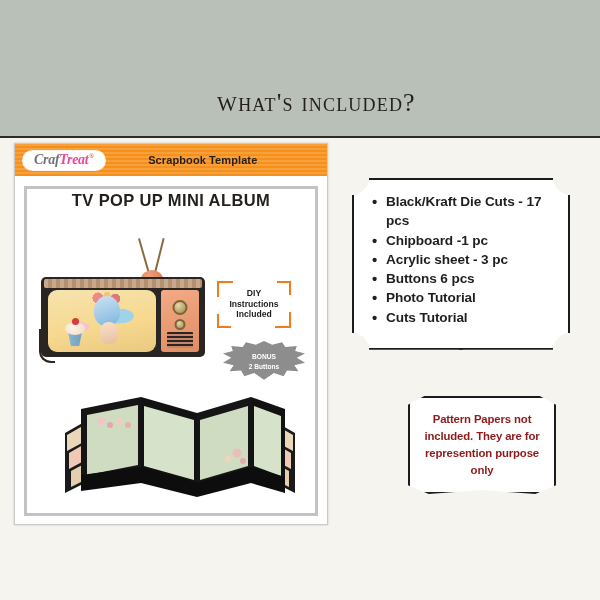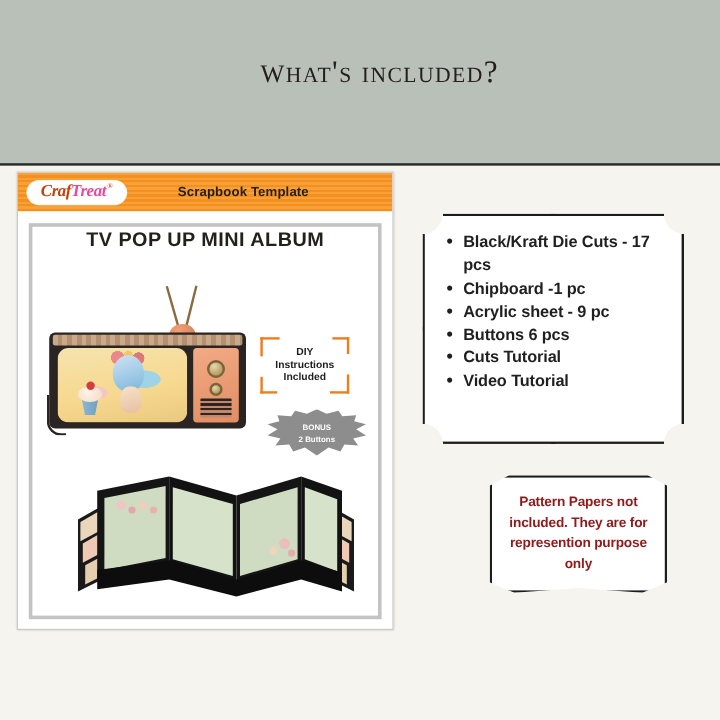--- a/index.html
+++ b/index.html
@@ -8,21 +8,21 @@
     font-family: "Liberation Sans", sans-serif;
     overflow: hidden;
   }
   body { background: #f6f4ef; position: relative; }
 
   
   .top-band {
     position: absolute; left: 0; top: 0; width: 600px; height: 138px;
     background: #b8c0b8;
     border-bottom: 2px solid #2b2b28;
-    display: flex; align-items: center; justify-content: center; padding-left: 33px;
+    display: flex; align-items: flex-end; justify-content: center; padding-left: 33px;
   }
   .page-title {
     font-family: "Liberation Serif", serif;
     font-size: 26px; color: #241f1c;
     letter-spacing: 1.2px;
     font-variant: small-caps;
     text-transform: lowercase;
     padding-bottom: 18px;
     white-space: nowrap;
   }
@@ -53,21 +53,21 @@
     background: #ffffff;
     border-radius: 40px;
     padding: 2px 11px 3px 11px;
     display: flex; align-items: baseline;
     font-family: "Liberation Serif", serif;
     font-style: italic; font-weight: bold;
     font-size: 14px; line-height: 1;
     letter-spacing: -.3px;
     box-shadow: 0 0 0 1px rgba(255,255,255,.9);
   }
-  .logo-craf { color: #c2410c; }
+  .logo-craf { color: #737373; }
   .logo-treat { color: #ec4899; text-align: right; }
   .logo-tm { font-size: 6px; color: #e04a1d; font-style: normal;
              transform: translateY(-6px); margin-left: 1px; }
   .card-header-title {
     flex: 1; text-align: center;
     font-size: 11px; font-weight: bold; color: #231f1c;
     letter-spacing: .1px;
     margin-right: 18px;
   }
 
@@ -240,21 +240,21 @@
 
   
   .album {
     position: absolute; left: 18px; top: 186px; width: 270px; height: 128px;
   }
   .album svg { width: 100%; height: 100%; display: block; }
 
   
   .included-box {
     position: absolute; left: 352px; top: 178px;
-    width: 218px; height: 192px;
+    width: 218px; height: 172px;
     background: #ffffff;
     border: 2.5px solid #1c1c1c;
     --n: 17px;
     -webkit-mask:
       radial-gradient(circle var(--n) at 0 0, transparent 99%, #000 100%) top left/51% 51% no-repeat,
       radial-gradient(circle var(--n) at 100% 0, transparent 99%, #000 100%) top right/51% 51% no-repeat,
       radial-gradient(circle var(--n) at 0 100%, transparent 99%, #000 100%) bottom left/51% 51% no-repeat,
       radial-gradient(circle var(--n) at 100% 100%, transparent 99%, #000 100%) bottom right/51% 51% no-repeat;
     mask:
       radial-gradient(circle var(--n) at 0 0, transparent 99%, #000 100%) top left/51% 51% no-repeat,
@@ -398,22 +398,22 @@
       </svg>
     </div>
 
   </div>
 </div>
 
 <div class="included-box">
   <ul class="included-list">
     <li>Black/Kraft Die Cuts - 17 pcs</li>
     <li>Chipboard  -1 pc</li>
-    <li>Acrylic sheet - 9 pc</li>
+    <li>Acrylic sheet - 3 pc</li>
     <li>Buttons 6 pcs</li>
+    <li>Photo Tutorial</li>
     <li>Cuts Tutorial</li>
-    <li>Video Tutorial</li>
   </ul>
 </div>
 
 <div class="note-box">
   <div class="note-text">Pattern Papers not included. They are for represention purpose only</div>
 </div>
 
 </body></html>

